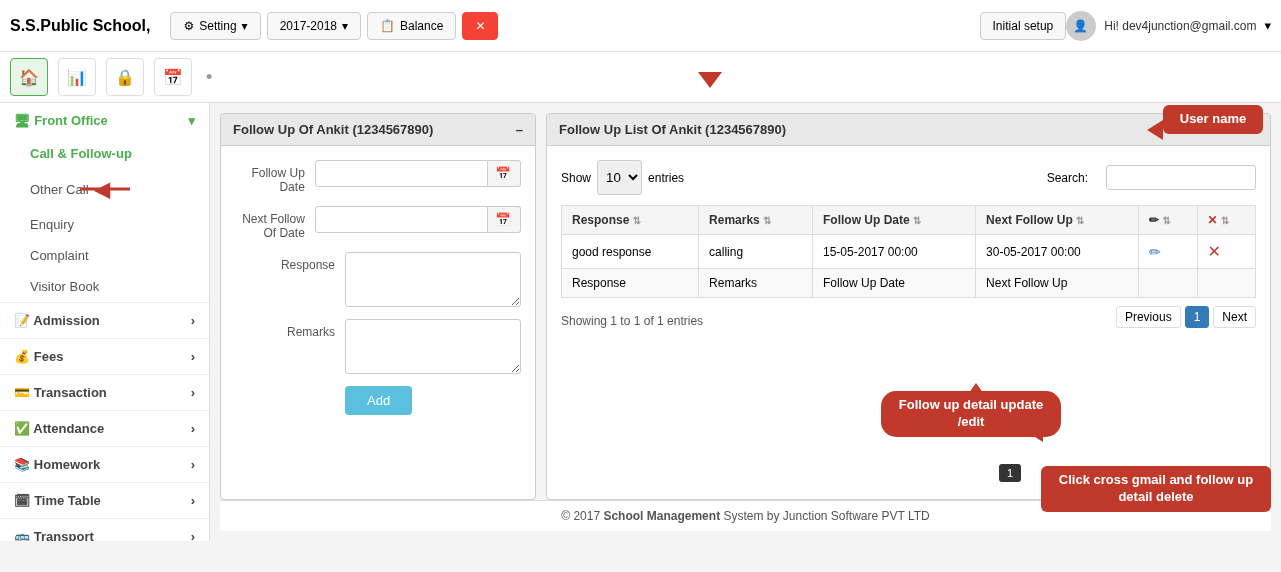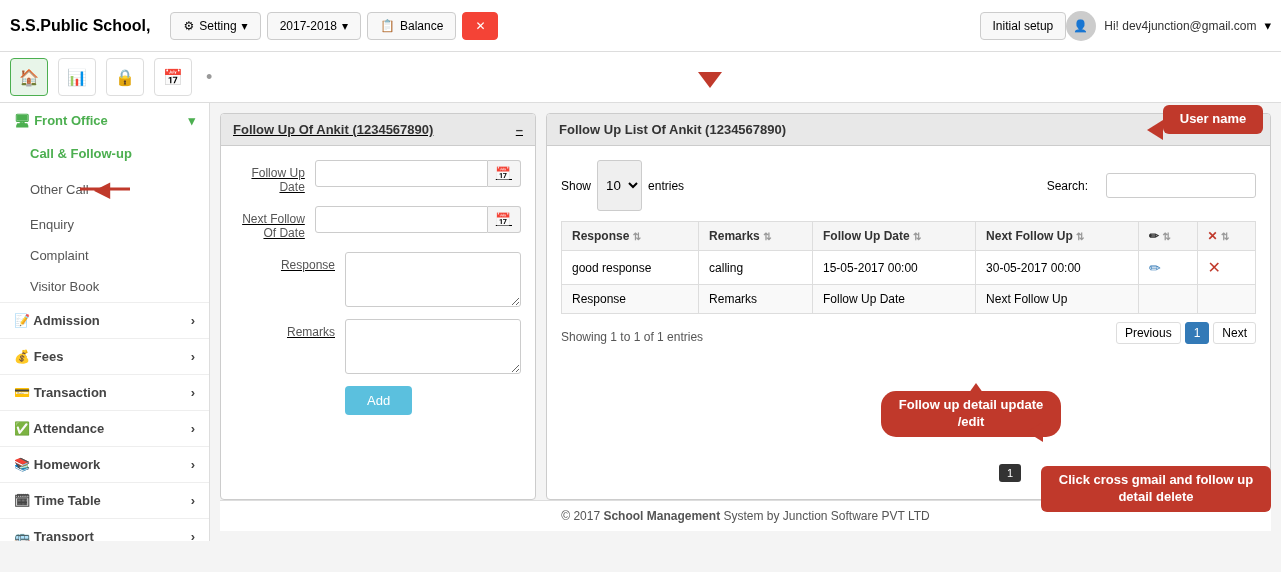--- a/index.html
+++ b/index.html
@@ -88,21 +88,21 @@
       border-left: none; border-radius: 0 3px 3px 0; cursor: pointer;
     }
     .btn-add {
       background: #5bc0de; color: #fff; border: none; border-radius: 4px;
       padding: 7px 22px; cursor: pointer; font-size: 13px; margin-left: 110px;
     }
 
     
     .table-panel { flex: 1; }
     .show-entries { display: flex; align-items: center; gap: 6px; margin-bottom: 10px; font-size: 12px; }
-    .show-entries select { padding: 16px 4px; border: 1px solid #ccc; border-radius: 3px; }
+    .show-entries select { padding: 8px 4px; border: 1px solid #ccc; border-radius: 3px; }
     .search-box { margin-left: auto; display: flex; align-items: center; gap: 18px; font-size: 12px; }
     .search-box input { padding: 4px 8px; border: 1px solid #ccc; border-radius: 3px; width: 150px; }
 
     
     .data-table { width: 100%; border-collapse: collapse; font-size: 12px; }
     .data-table th, .data-table td {
       padding: 7px 10px; border: 1px solid #ddd; text-align: left;
     }
     .data-table thead th { background: #f5f5f5; font-weight: bold; color: #333; white-space: nowrap; }
     .sort-icon { font-size: 10px; color: #999; cursor: pointer; }
@@ -286,21 +286,21 @@
             <span>Transport</span>
           </span>
           <span>›</span>
         </div>
       </div>
     </div>
 
     <div class="content">
       <div class="content-row">
 
-        <div class="panel" style="width: 316px; min-width:280px;text-decoration:underline;">
+        <div class="panel" style="width: 316px; min-width:280px;">
           <div class="panel-header">
             <span>Follow Up Of Ankit (1234567890)</span>
             <span style="cursor:pointer;">–</span>
           </div>
           <div class="panel-body">
             <div class="form-group">
               <label class="form-label">Follow Up Date</label>
               <div class="input-group">
                 <input class="form-control" type="text" style="">
                 <span class="input-group-addon">📅</span>

